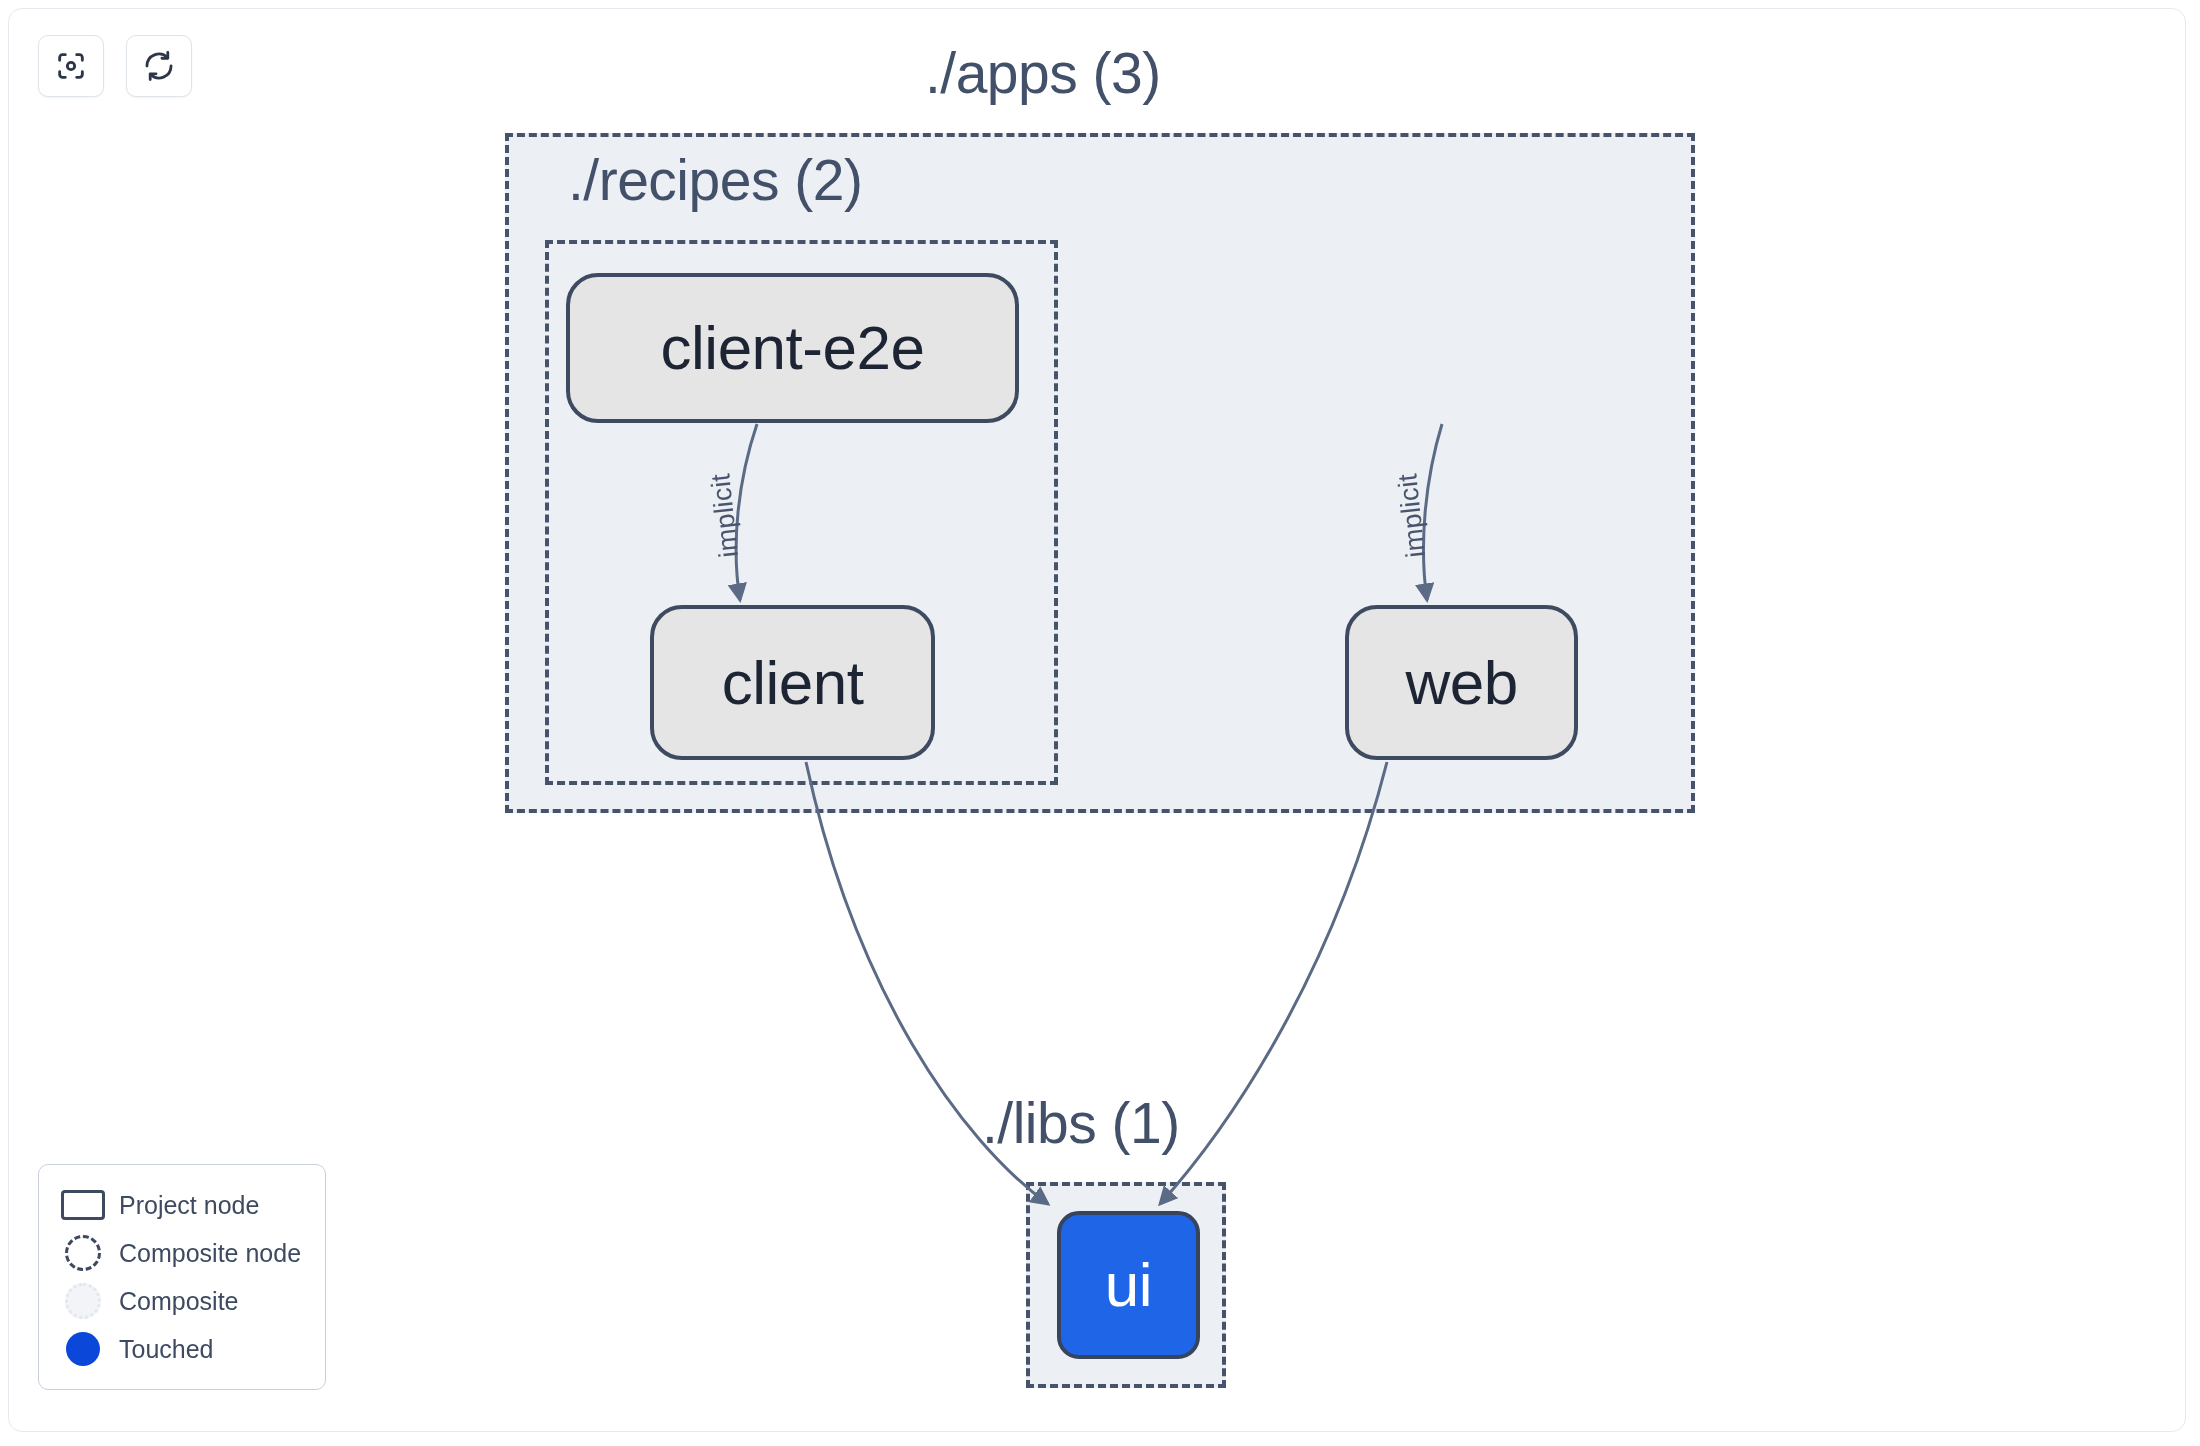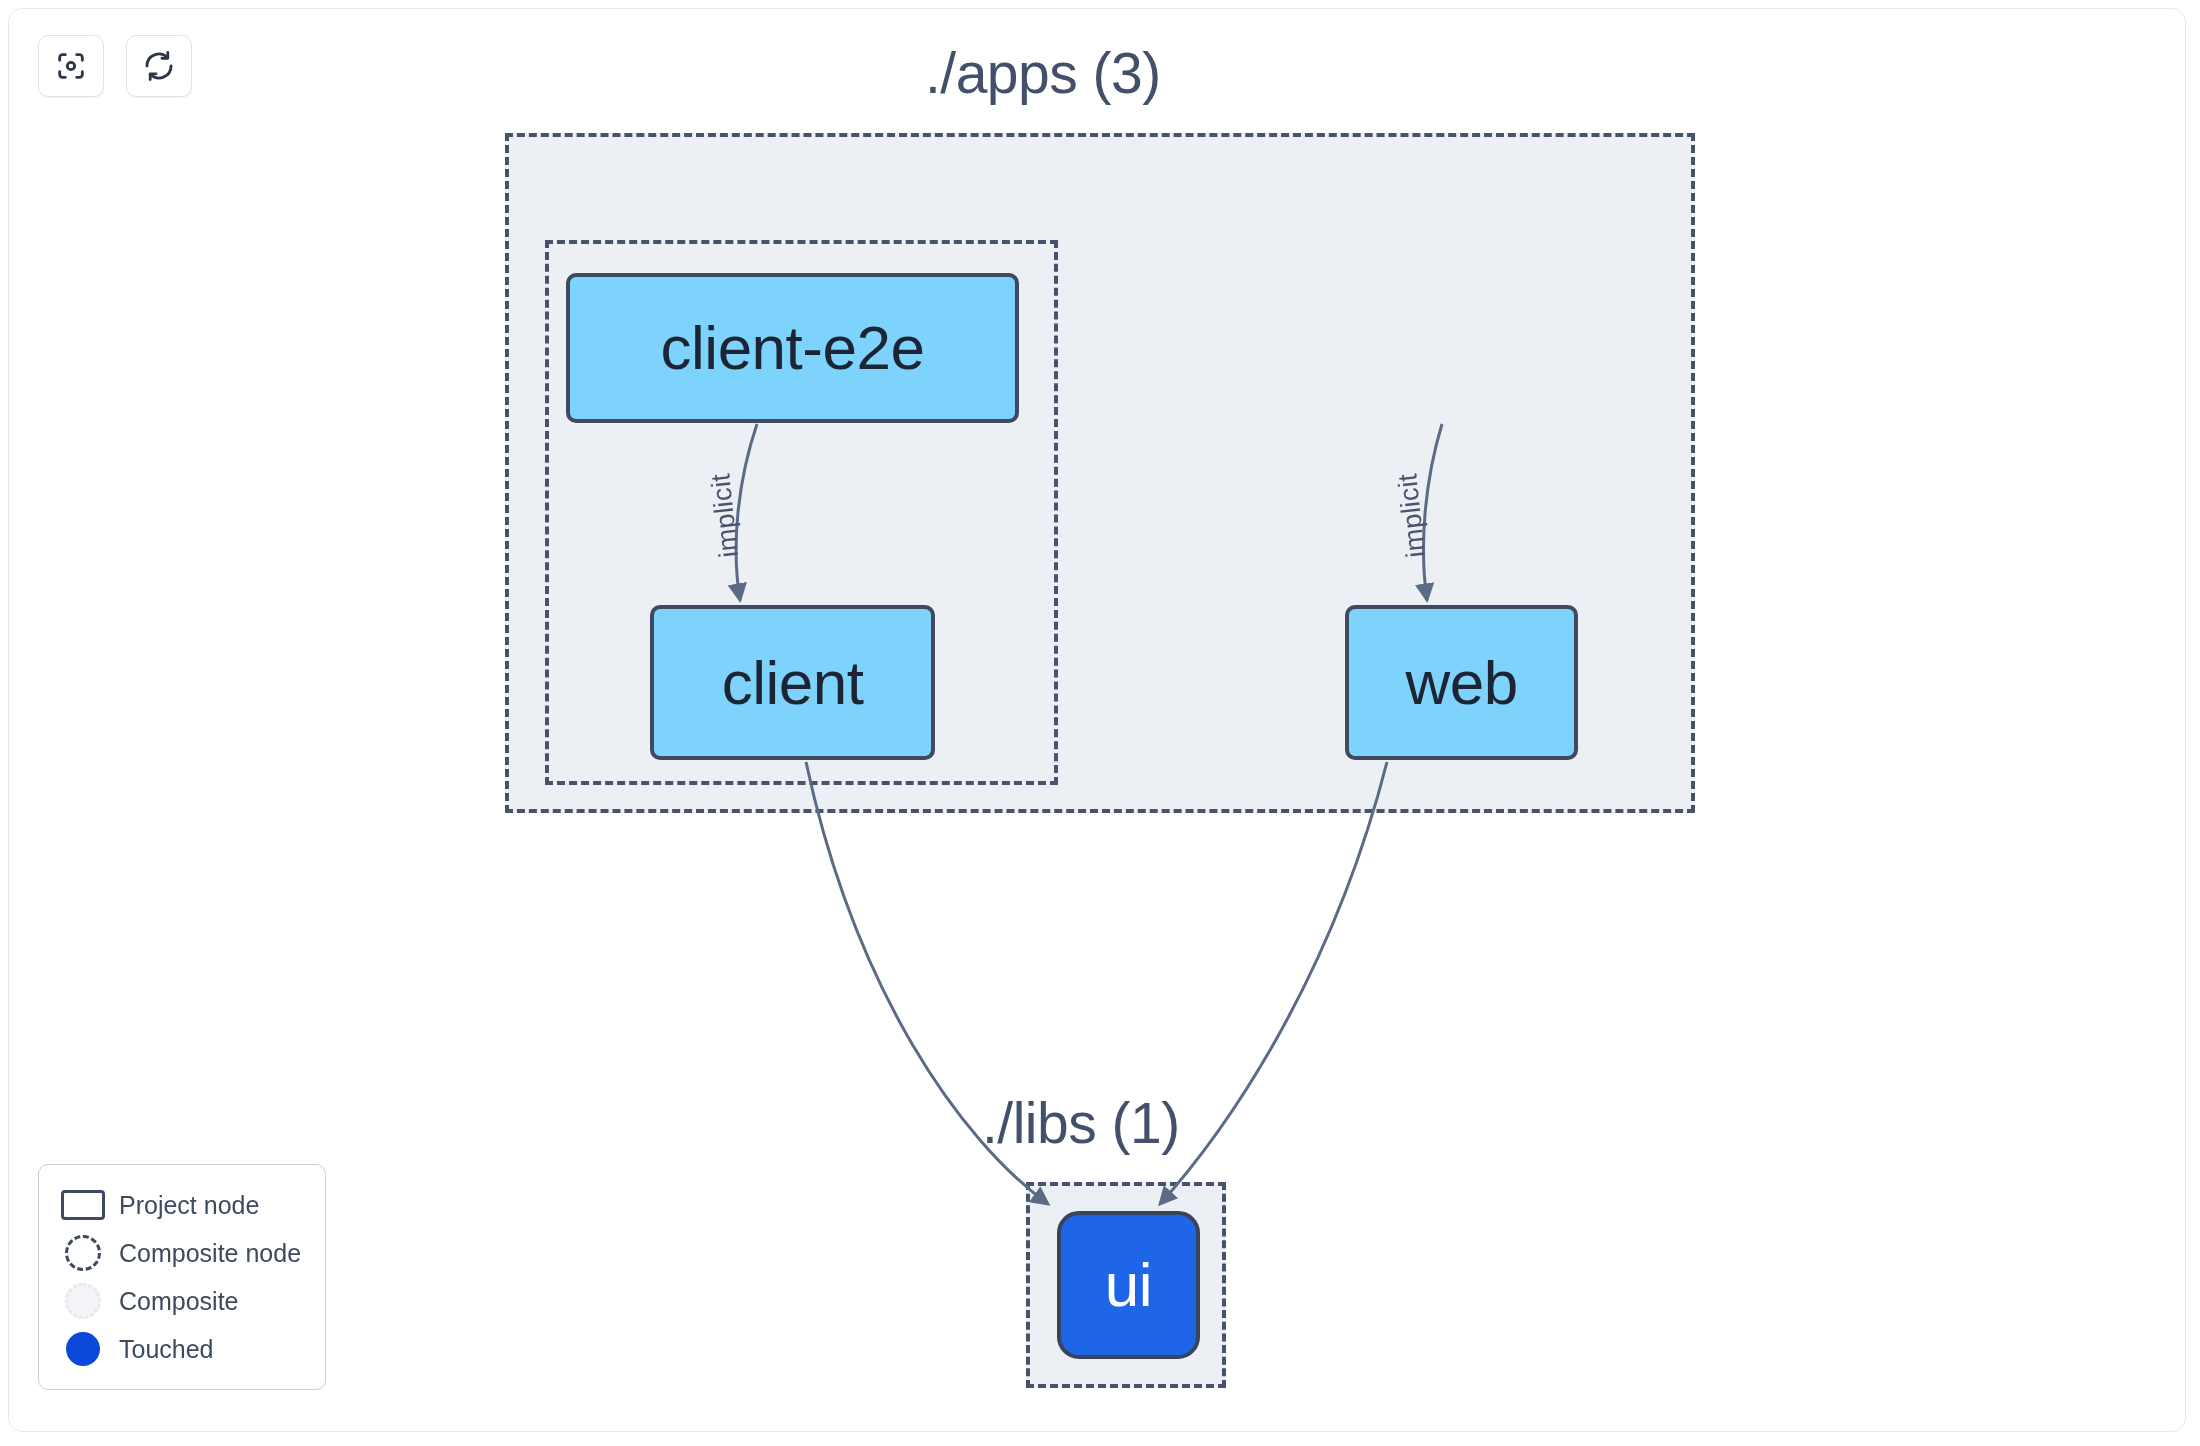--- a/index.html
+++ b/index.html
@@ -85,22 +85,22 @@
     white-space: nowrap;
     z-index: 30;
     letter-spacing: -0.5px;
   }
 
   
   .node {
     position: absolute;
     box-sizing: border-box;
     border: 4px solid #3d4a60;
-    border-radius: 10px;
-    background: #7dd3fc;
+    border-radius: 32px;
+    background: #e5e5e5;
     display: flex;
     align-items: center;
     justify-content: center;
     z-index: 25;
     cursor: pointer;
   }
   .node-label {
     font-size: 62px;
     line-height: 1;
     color: #1d2433;
@@ -214,20 +214,21 @@
       </span>
     </button>
   </div>
 
   <div class="graph-canvas">
 
     <div class="group-box" style="left:505px; top:133px; width:1190px; height:680px;"></div>
     <div class="group-label" style="left:925px; top:45px;">./apps (3)</div>
 
     <div class="group-box" style="left:545px; top:240px; width:513px; height:545px;"></div>
+    <div class="group-label" style="left:568px; top:152px;">./recipes (2)</div>
 
     <div class="group-box" style="left:1026px; top:1182px; width:200px; height:206px;"></div>
     <div class="group-label" style="left:982px; top:1095px;">./libs (1)</div>
 
     <svg class="edges-layer" viewBox="0 0 2200 1446" preserveAspectRatio="none">
       <defs>
         <marker id="arrow" viewBox="0 0 10 10" refX="8.5" refY="5" markerWidth="6.5" markerHeight="6.5" orient="auto-start-reverse">
           <path d="M 0 0 L 10 5 L 0 10 z" fill="#5b6a85"></path>
         </marker>
       </defs>

